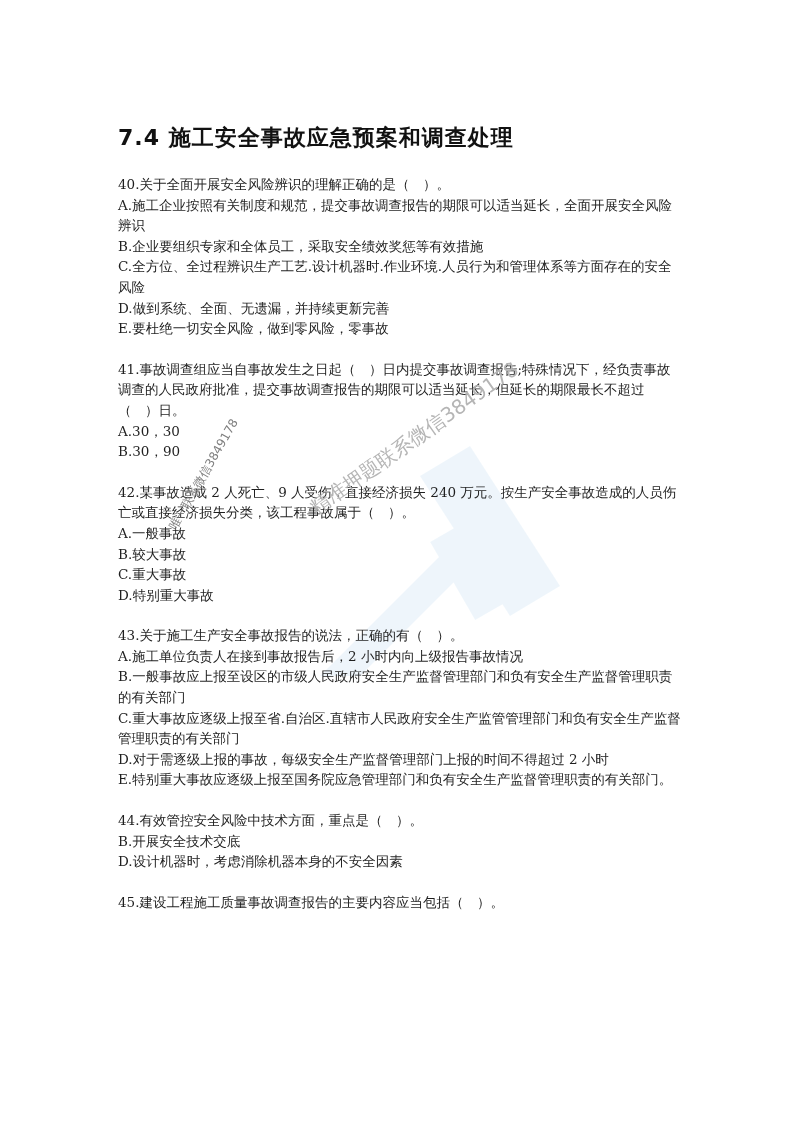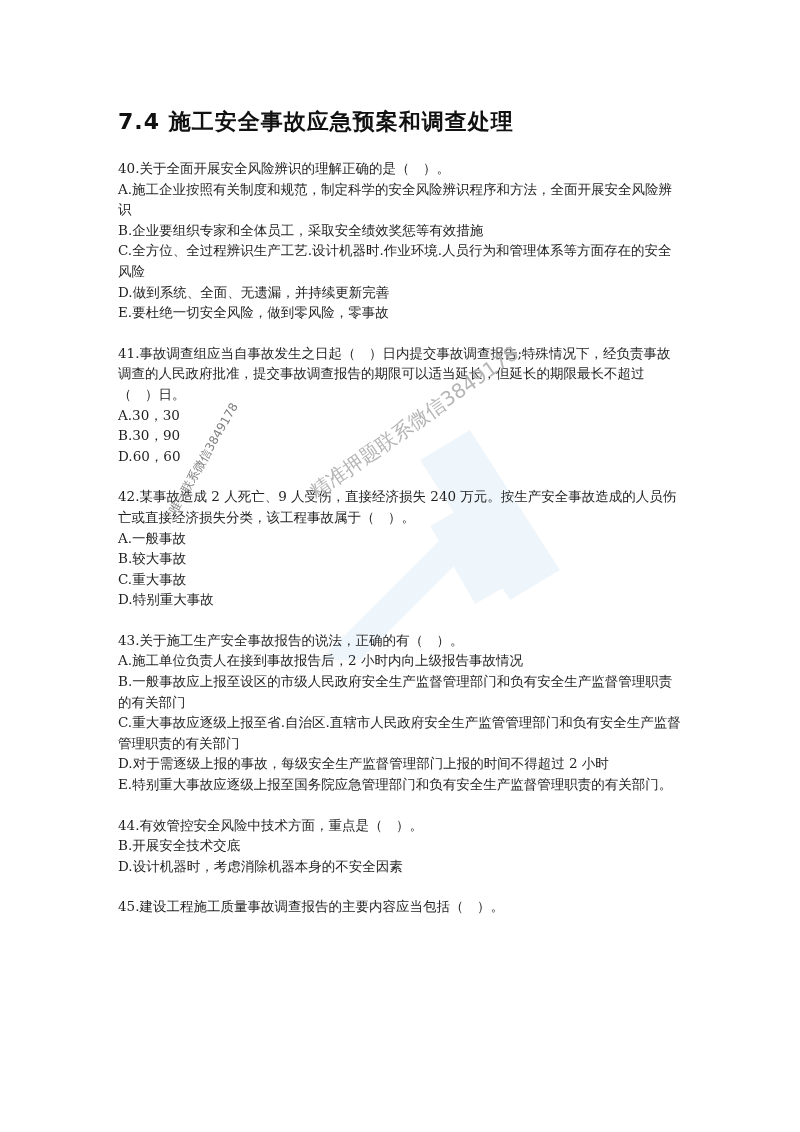--- a/index.html
+++ b/index.html
@@ -1,18 +1,18 @@
 <!DOCTYPE html>
 <html><head>
 <meta charset="utf-8">
 <style>
   html, body { margin: 0; padding: 0; background: #ffffff; }
   body { width: 800px; height: 1132px; position: relative; overflow: hidden;
          font-family: "DejaVu Serif", "Liberation Serif", serif; color: #1f1f1f; }
-  .page { position: absolute; left: 0; top: 0; width: 800px; height: 868px; }
+  .page { position: absolute; left: 0; top: 16px; width: 800px; height: 868px; }
   .title { position: absolute; left: 118px; top: 107px; font-family: "DejaVu Sans", "Liberation Sans", sans-serif;
            font-size: 22px; font-weight: bold; color: #111; letter-spacing: 1px; }
   .content { position: absolute; left: 118px; top: 158px; width: 568px; font-size: 13.5px; line-height: 20.6px; }
   .q { margin: 0 4px 20px 0; }
   .q p { margin: 0; }
   .opt { margin: 0; }
   .wm { position: absolute; color: #9a9a9a; font-family: "DejaVu Sans", "Liberation Sans", sans-serif;
         white-space: nowrap; transform-origin: left bottom; pointer-events: none; }
   .wm1 { left: 180px; top: 500px; font-size: 12px; transform: rotate(-60deg); color: #7f7f7f; }
   .wm2 { left: 320px; top: 478px; font-size: 20px; transform: rotate(-35deg); color: #b5b5b5; }
@@ -28,32 +28,31 @@
     <polygon points="120,40 170,10 260,150 210,180" fill="#3a8fd0"></polygon>
     <rect x="150" y="90" width="40" height="90" fill="#3a8fd0" transform="rotate(-30 170 135)"></rect>
   </svg>
 
   <div class="title">7.4 施工安全事故应急预案和调查处理</div>
 
   <div class="content">
 
     <div class="q">
       <p>40.关于全面开展安全风险辨识的理解正确的是（　）。</p>
-      <p class="opt">A.施工企业按照有关制度和规范，制定科学的安全风险辨识程序和方法，全面开展安全风险辨识</p>
+      <p class="opt">A.施工企业按照有关制度和规范，提交事故调查报告的期限可以适当延长，全面开展安全风险辨识</p>
       <p class="opt">B.企业要组织专家和全体员工，采取安全绩效奖惩等有效措施</p>
       <p class="opt">C.全方位、全过程辨识生产工艺.设计机器时.作业环境.人员行为和管理体系等方面存在的安全风险</p>
       <p class="opt">D.做到系统、全面、无遗漏，并持续更新完善</p>
       <p class="opt">E.要杜绝一切安全风险，做到零风险，零事故</p>
     </div>
 
     <div class="q">
       <p>41.事故调查组应当自事故发生之日起（　）日内提交事故调查报告;特殊情况下，经负责事故调查的人民政府批准，提交事故调查报告的期限可以适当延长，但延长的期限最长不超过（　）日。</p>
       <p class="opt">A.30，30</p>
       <p class="opt">B.30，90</p>
-      <p class="opt">D.60，60</p>
     </div>
 
     <div class="q">
       <p>42.某事故造成 2 人死亡、9 人受伤，直接经济损失 240 万元。按生产安全事故造成的人员伤亡或直接经济损失分类，该工程事故属于（　）。</p>
       <p class="opt">A.一般事故</p>
       <p class="opt">B.较大事故</p>
       <p class="opt">C.重大事故</p>
       <p class="opt">D.特别重大事故</p>
     </div>
 

